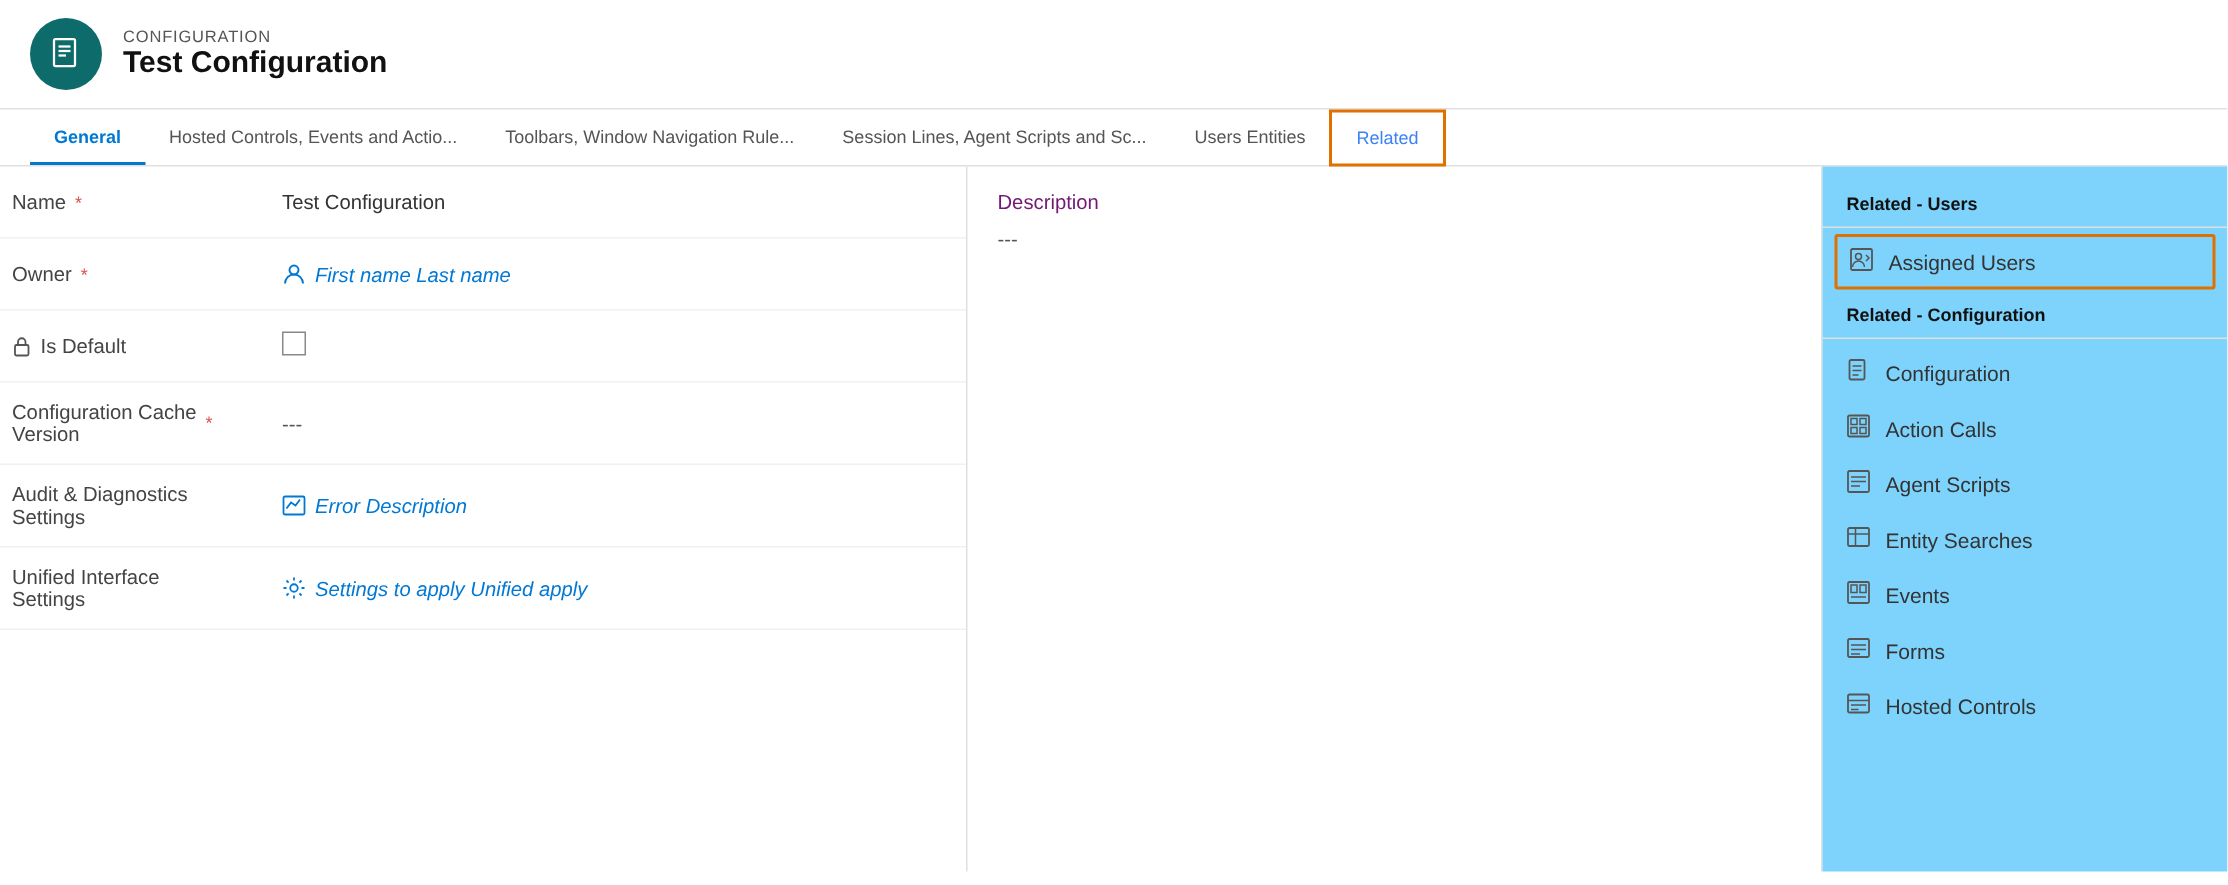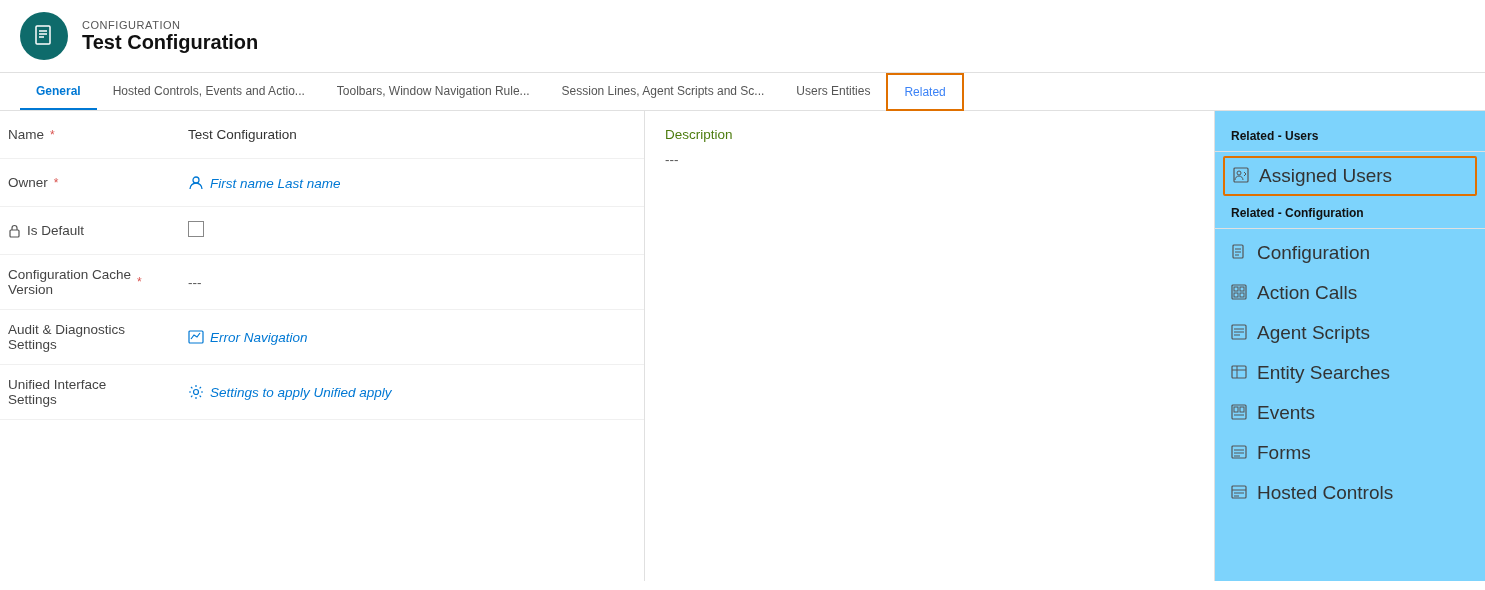--- a/index.html
+++ b/index.html
@@ -25,28 +25,28 @@
     .form-panel { flex: 0 0 645px; padding: 0; border-right: 1px solid #e0e0e0; overflow-y: auto; }
     .form-row { display: flex; align-items: center; padding: 12px 8px; border-bottom: 1px solid #f0f0f0; min-height: 48px; }
     .form-label { flex: 0 0 180px; color: #444; font-size: 13.5px; display: flex; align-items: center; gap: 6px; }
     .form-label .required { color: #d9534f; font-size: 12px; }
     .form-value { flex: 1; font-size: 13.5px; color: #333; }
     .form-value.link { color: #0078d4; cursor: pointer; display: flex; align-items: flex-end; gap: 6px; font-style: italic; }
     .dashes { color: #555; }
 
     
     .desc-panel { flex: 0 0 570px; padding: 16px 20px; border-right: 1px solid #e0e0e0; }
-    .desc-label { font-size: 13.5px; color: #4d7c0f; margin-bottom: 10px; }
+    .desc-label { font-size: 13.5px; color: #701a75; margin-bottom: 10px; }
     .desc-value { color: #555; font-size: 13.5px; }
 
     
     .related-panel { flex: 1; padding: 10px 0; overflow-y: auto; background: #7dd3fc; }
     .related-section-title { font-size: 12px; font-weight: 700; color: #111; padding: 8px 16px 4px; text-transform: none; letter-spacing: 0; }
     .related-divider { height: 1px; background: #e0e0e0; margin: 4px 0; }
-    .related-item { display: flex; align-items: center; gap: 10px; padding: 9px 16px; cursor: pointer; font-size: 19px; color: #333; }
+    .related-item { display: flex; align-items: center; gap: 10px; padding: 9px 16px; cursor: pointer; font-size: 14px; color: #333; }
     .related-item.highlighted { border: 2px solid #e07000; margin: 2px 8px; padding: 7px 8px; border-radius: 2px; }
     .related-item .item-icon { flex-shrink: 0; color: #555; font-size: 14px; }
 
     
     .checkbox-container { width: 16px; height: 16px; border: 1px solid #888; display: inline-block; background: #fff; }
   </style>
 </head>
 <body>
 
 <div class="header">
@@ -122,21 +122,21 @@
 
     <div class="form-row">
       <div class="form-label">
         <span>Audit &amp; Diagnostics<br>Settings</span>
       </div>
       <div class="form-value link">
         <svg width="16" height="16" viewBox="0 0 16 16" fill="none" xmlns="http://www.w3.org/2000/svg">
           <rect x="1" y="2" width="14" height="12" rx="1" stroke="#0078d4" stroke-width="1.2" fill="none"></rect>
           <polyline points="3,10 6,6 9,8 12,4" stroke="#0078d4" stroke-width="1.2" fill="none"></polyline>
         </svg>
-        <span>Error Navigation</span>
+        <span>Error Description</span>
       </div>
     </div>
 
     <div class="form-row">
       <div class="form-label">
         <span>Unified Interface<br>Settings</span>
       </div>
       <div class="form-value link">
         <svg width="16" height="16" viewBox="0 0 16 16" fill="none" xmlns="http://www.w3.org/2000/svg">
           <circle cx="8" cy="8" r="2.5" stroke="#0078d4" stroke-width="1.2" fill="none"></circle>

